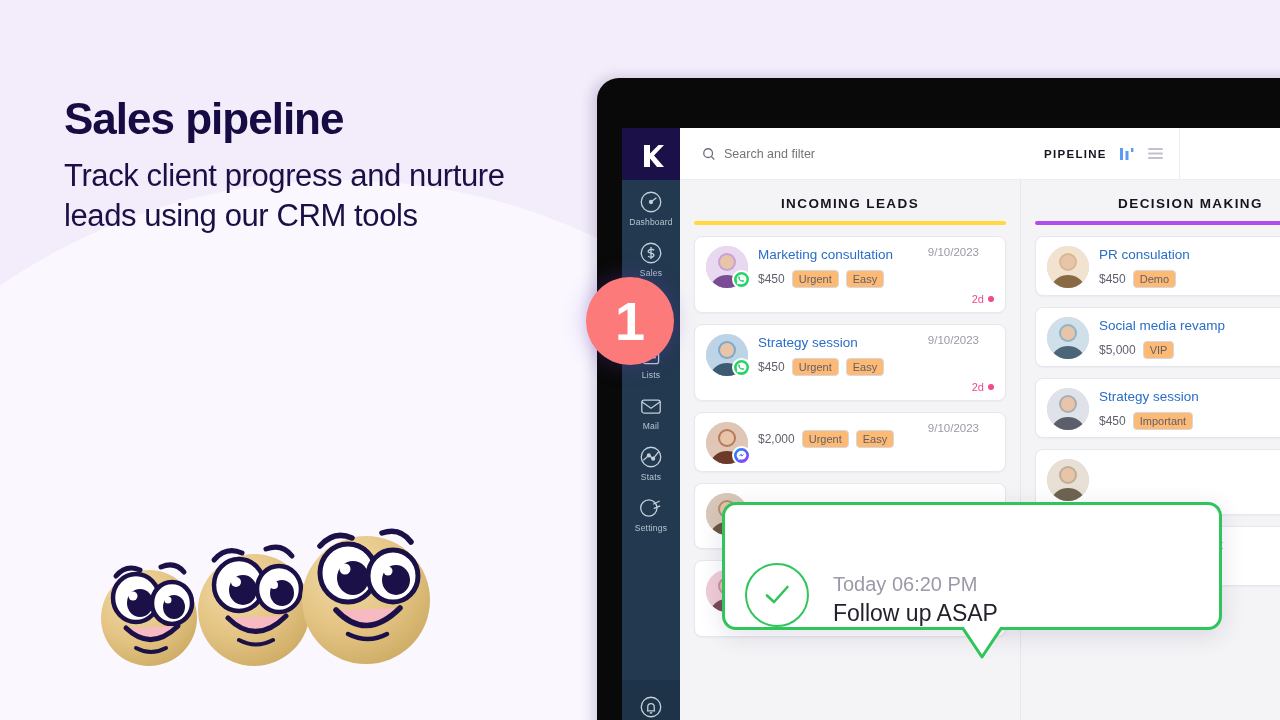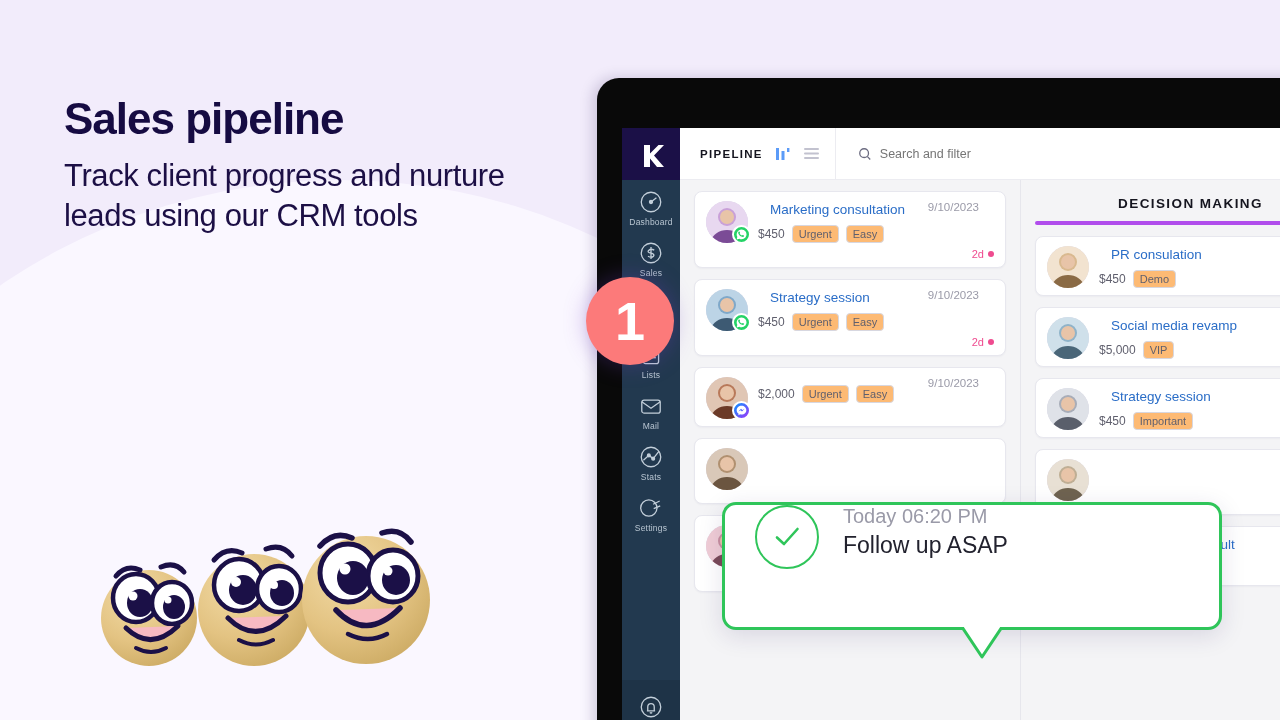--- a/index.html
+++ b/index.html
@@ -112,21 +112,21 @@
     position:absolute; right:-3px; bottom:-1px;
     width:19px; height:19px; border-radius:50%;
     border:2px solid #fff; display:flex; align-items:center; justify-content:center;
   }
   .chan.whatsapp { background:#25D366; }
   .chan.messenger { background:linear-gradient(135deg,#0695FF,#A334FA); }
   .chan.google { background:#fff; }
   .card-body { flex:1; min-width:0; padding-top:1px; }
   .card-title {
     font-size:13.5px; color:#2a6dc7; font-weight:500; line-height:1.2;
-    white-space:nowrap; overflow:hidden;margin-left:12px;
+    white-space:nowrap; overflow:hidden;
   }
   .card-meta { margin-top:7px; display:flex; align-items:center; gap:7px; }
   .amount { font-size:12px; color:#5f5f6d; }
   .tag {
     font-size:11px; color:#5f5f6d; border:1px solid #d7d7e0;
     border-radius:4px; padding:1.5px 6px 2px; background:#fdba74; white-space:nowrap;
   }
   .card-date {
     position:absolute; right:26px; top:9px;
     font-size:11.5px; color:#9a9aa8;
@@ -146,21 +146,21 @@
     font-size:54px; font-weight:bold;
     box-shadow:0 0 22px rgba(110,60,190,.35);
     z-index:40;
   }
 
   
   #tooltip {
     position:absolute; left:722px; top:502px;
     width:500px; height:128px;
     background:#fff; border:3px solid #2fc55a; border-radius:14px;
-    display:flex; align-items:flex-start; gap:24px; padding:0 30px;
+    display:flex; align-items:flex-end; gap:24px; padding:0 20px;
     box-shadow:0 6px 24px rgba(40,20,90,.13);
     z-index:35;
   }
   #tip-check {
     width:64px; height:64px; flex:0 0 64px; border-radius:50%;
     border:2.5px solid #2fc55a; display:flex; align-items:center; justify-content:center;
   }
   #tip-time { font-size:20px; color:#9a9aa8; }
   #tip-msg { font-size:23px; color:#22222e; margin-top:4px; }
   #tip-tail {
@@ -307,44 +307,48 @@
         <svg class="nav-icon" viewBox="0 0 24 24" fill="none" stroke="#c3cfda" stroke-width="1.2">
           <circle cx="12" cy="12" r="9"></circle>
             <path d="M8.2 15.5 h7.6 M9 15.5 v-3.6 a3 3 0 0 1 6 0 v3.6 M11 17 a1.2 1.2 0 0 0 2 0"></path>
         </svg>
       </div>
     </div>
 
     <div id="main">
 
       <div id="topbar">
+        <div id="search-wrap">
+          <svg width="14" height="14" viewBox="0 0 16 16" fill="none" stroke="#6b6b80" stroke-width="1.5">
+            <circle cx="7" cy="7" r="5"></circle>
+              <path d="M10.8 11 L14 14.2"></path>
+          </svg>
+          <input id="search-input" type="text" placeholder="Search and filter" style="">
+        </div>
         <div id="topbar-left">
           <span id="pipeline-label">PIPELINE</span>
           <svg width="15" height="14" viewBox="0 0 15 14">
             <rect x="0" y="1" width="3" height="12" fill="#5b9bf8"></rect>
             <rect x="5.5" y="4" width="3" height="9" fill="#5b9bf8"></rect>
             <rect x="11" y="1" width="2.4" height="4" fill="#5b9bf8"></rect>
           </svg>
           <svg width="15" height="13" viewBox="0 0 15 13">
             <rect x="0" y="1" width="15" height="2" rx="1" fill="#c2c2cf"></rect>
             <rect x="0" y="5.5" width="15" height="2" rx="1" fill="#c2c2cf"></rect>
             <rect x="0" y="10" width="15" height="2" rx="1" fill="#c2c2cf"></rect>
           </svg>
         </div>
-        <div id="search-wrap">
-          <svg width="14" height="14" viewBox="0 0 16 16" fill="none" stroke="#6b6b80" stroke-width="1.5">
-            <circle cx="7" cy="7" r="5"></circle>
-              <path d="M10.8 11 L14 14.2"></path>
-          </svg>
-          <input id="search-input" type="text" placeholder="Search and filter" style="">
-        </div>
       </div>
 
       <div id="board">
         <div class="column">
+          <div class="col-head">
+            <div class="col-title">INCOMING LEADS</div>
+            <div class="col-rule" style="background:#FFD93D"></div>
+          </div>
           <div class="col-cards">
               <div class="card">
     <div class="card-date">9/10/2023</div>
     <div class="card-top">
       <div class="avatar-wrap">
         <div class="avatar"><svg viewBox="0 0 42 42" width="42" height="42">
     <rect width="42" height="42" fill="#e8d8f0"></rect>
     <circle cx="21" cy="16" r="9" fill="#c9a0d8"></circle>
     <path d="M3 42 q6 -13 18 -13 q12 0 18 13 z" fill="#7b4b96"></path>
     <circle cx="21" cy="16" r="7" fill="#e8c4a8"></circle>

